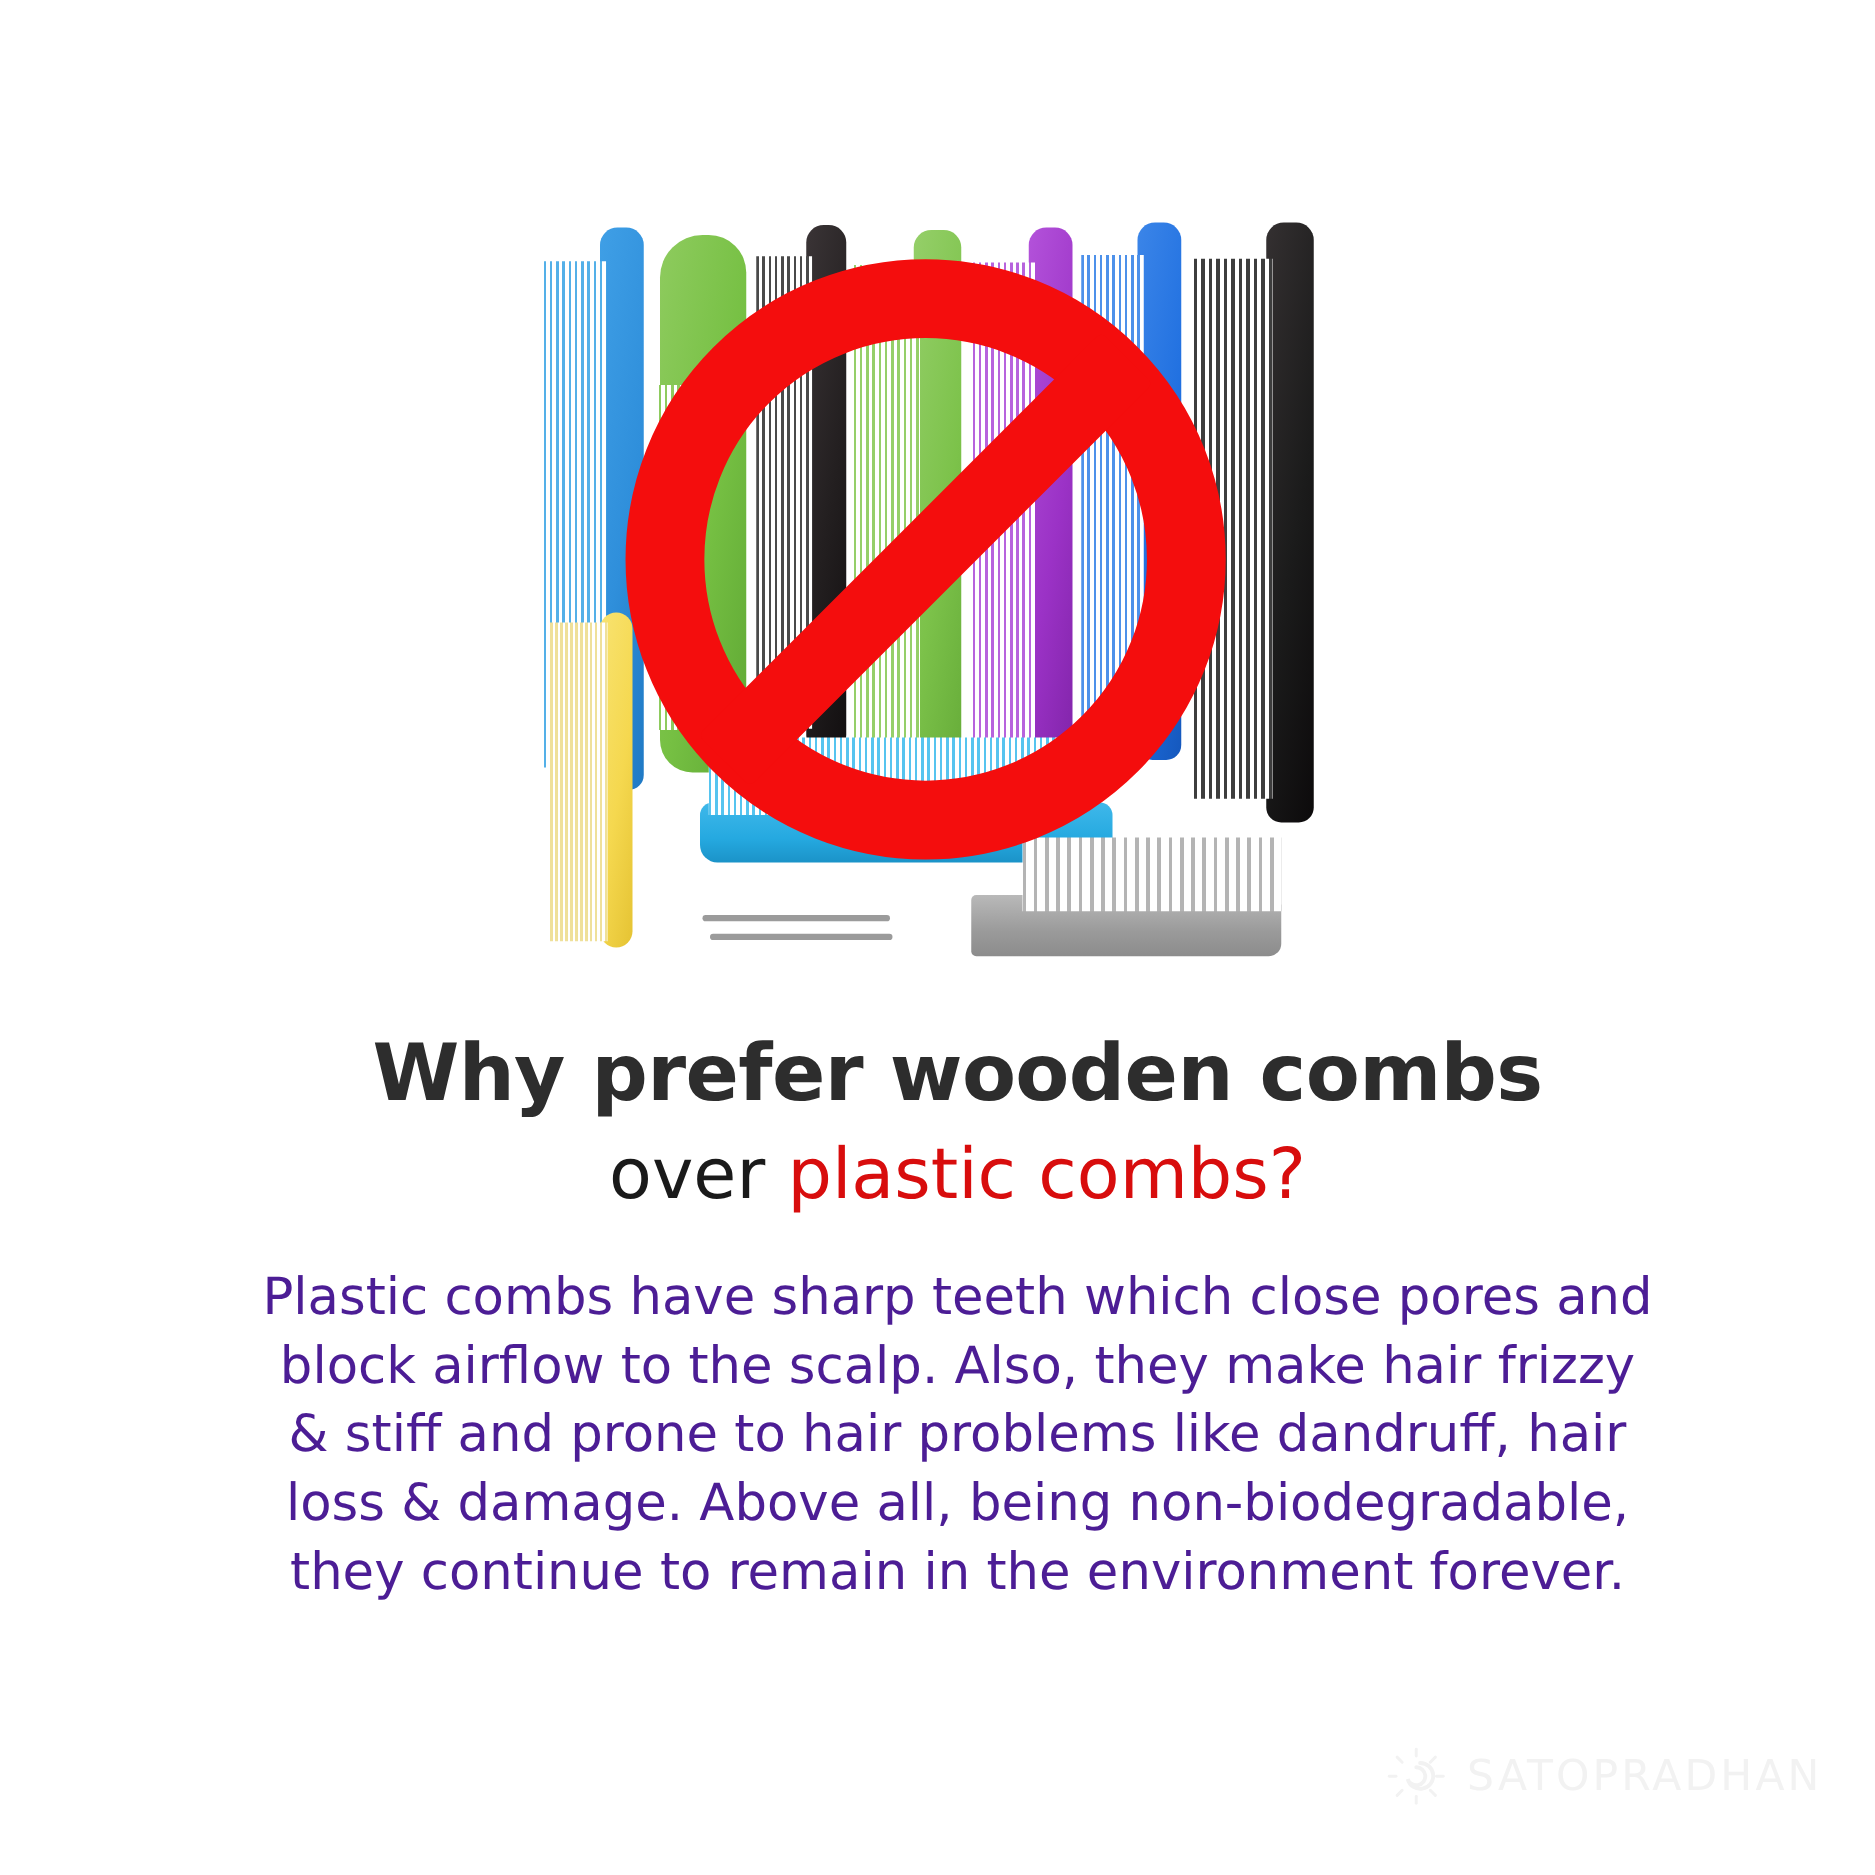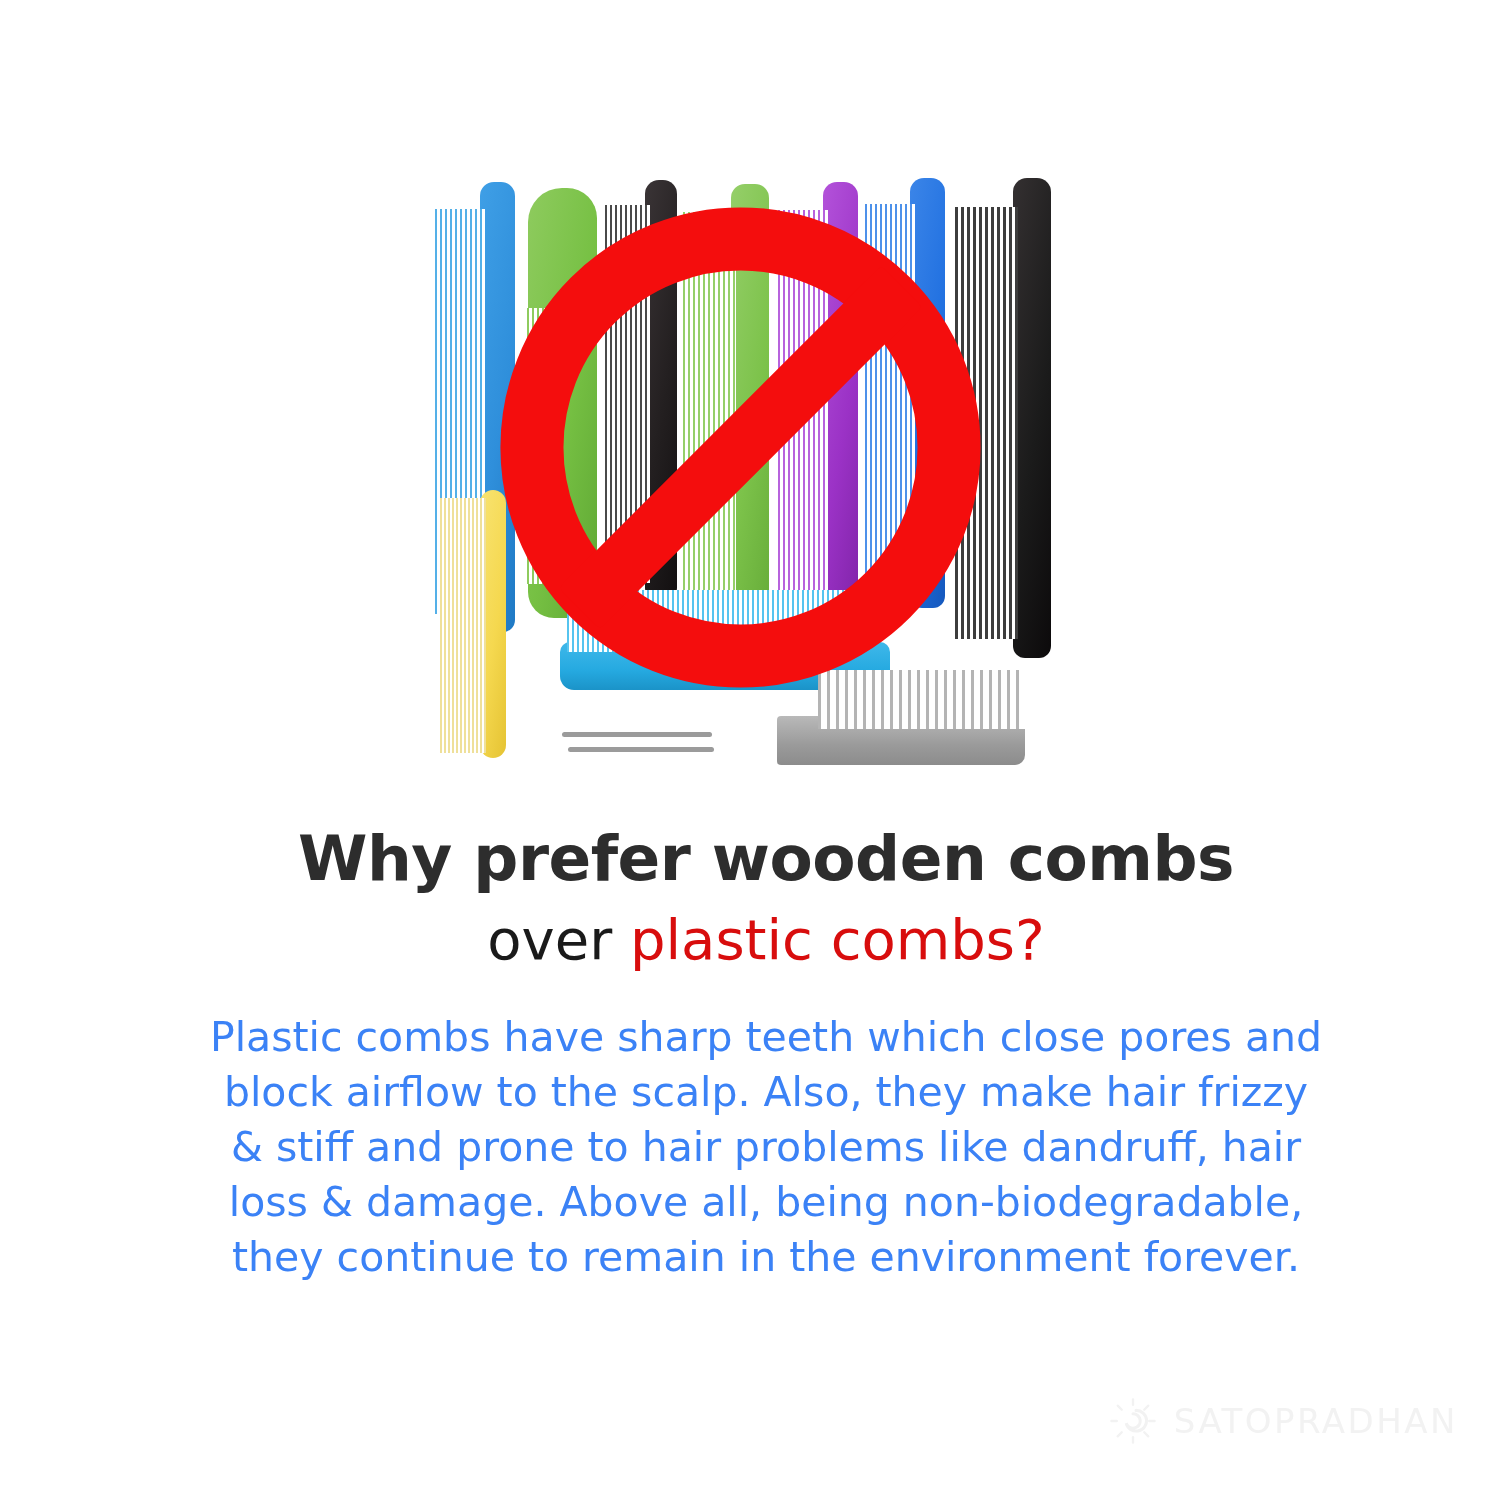--- a/index.html
+++ b/index.html
@@ -148,21 +148,21 @@
   }
   #headline-2 .accent { color: #d80d0d; }
 
   #body-copy {
     margin: 38px auto 0 auto;
     width: 1120px;
     font-family: "DejaVu Sans", sans-serif;
     font-weight: normal;
     font-size: 41px;
     line-height: 1.34;
-    color: #3b82f6;
+    color: #4c1d95;
     text-align: center;
   }
   #body-copy p { margin: 0; }
 
   
   #watermark {
     position: absolute;
     right: 42px;
     bottom: 52px;
     display: flex;

